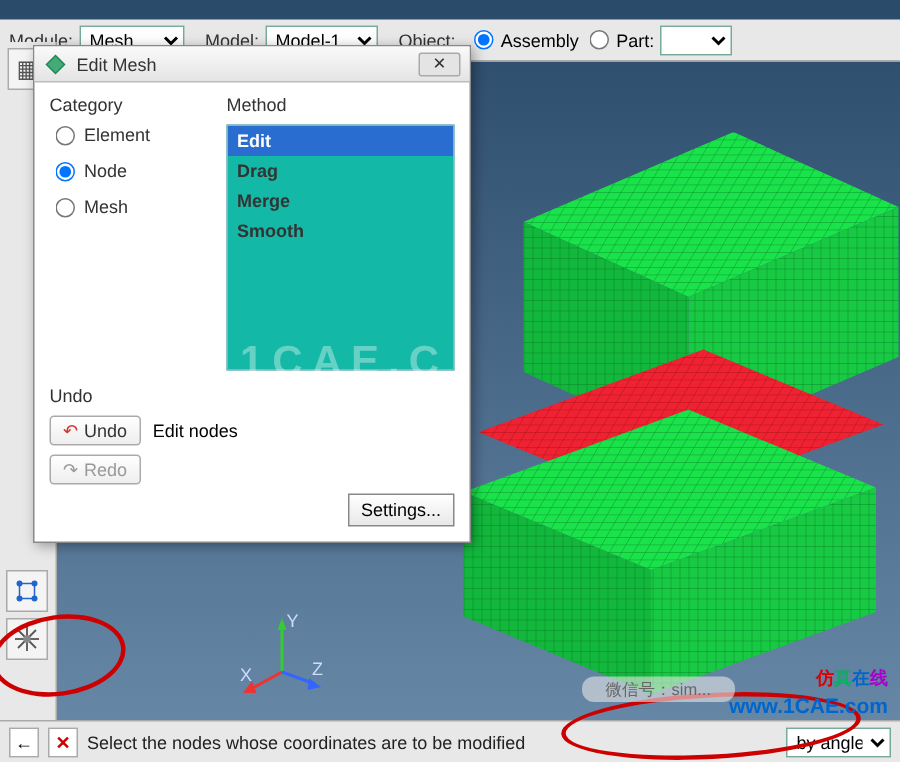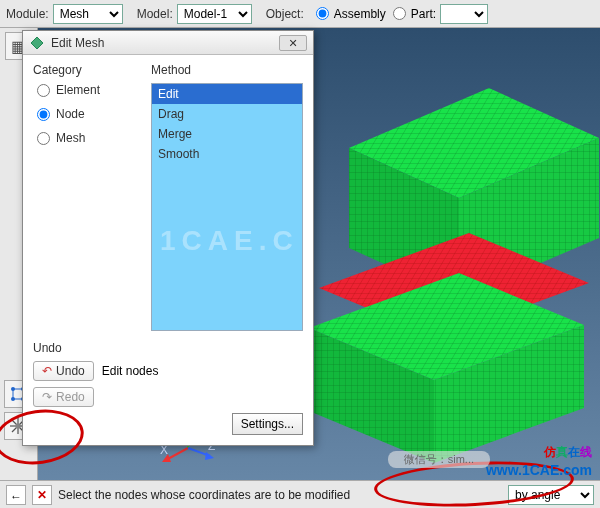--- a/index.html
+++ b/index.html
@@ -1,19 +1,19 @@
 <!DOCTYPE html>
 <html><head>
 <meta charset="utf-8">
 <style>
 * { box-sizing: border-box; margin: 0; padding: 0; font-family: "Segoe UI", Tahoma, sans-serif; font-size: 12px; }
 body { width: 600px; height: 508px; background: linear-gradient(#2a4a6a 0%, #4a6a8a 50%, #6a8aaa 100%); position: relative; overflow: hidden; }
 
 
-.top-bar { position: absolute; top: 0; left: 0; right: 0; height: 28px; background: #e8e8e8; border-bottom: 1px solid #aaa; display: flex; align-items: center; padding: 0 6px; gap: 4px; }
+.top-bar { position: absolute; top: 13px; left: 0; right: 0; height: 28px; background: #e8e8e8; border-bottom: 1px solid #aaa; display: flex; align-items: center; padding: 0 6px; gap: 4px; }
 .top-bar label { color: #333; }
 .combo { height: 20px; border: 1px solid #7a9; background: #fff; padding: 0 2px; font-size: 12px; }
 .combo.module { width: 70px; }
 .combo.model { width: 75px; }
 .combo.part { width: 48px; }
 .radio-group { display: flex; align-items: center; gap: 3px; margin-left: 4px; }
 .radio-group input { margin: 0 2px 0 4px; }
 
 
 .left-tools { position: absolute; left: 0; top: 28px; bottom: 28px; width: 38px; background: #e8e8e8; border-right: 1px solid #aaa; display: flex; flex-direction: column; align-items: center; padding-top: 4px; gap: 4px; }
@@ -36,21 +36,21 @@
 .titlebar { height: 24px; background: linear-gradient(#fafafa,#e4e4e4); border-bottom: 1px solid #bbb; display: flex; align-items: center; padding: 0 6px; }
 .titlebar .ico { width: 16px; height: 16px; margin-right: 6px; display:flex; align-items:center; justify-content:center;}
 .titlebar .ttl { flex: 1; color: #333; }
 .titlebar .close { width: 28px; height: 16px; background: #e4e4e4; border: 1px solid #aaa; color: #333; text-align: center; line-height: 14px; font-size: 11px; border-radius: 2px;}
 .dlg-body { padding: 8px 10px 10px 10px; border-radius: 28px; }
 .cols { display: flex; gap: 8px; }
 .col-cat { width: 110px; }
 .col-meth { flex: 1; }
 .grp-label { color: #333; margin-bottom: 6px; display: block; }
 .cat-opt { display: flex; align-items: center; gap: 6px; margin: 6px 0 10px 4px; color: #333; }
-.method-list { border: 1px solid #9ab; height: 248px; background: #7dd3fc; }
+.method-list { border: 1px solid #9ab; height: 164px; background: #14b8a6; font-weight: bold; }
 .method-item { padding: 3px 6px; color: #333; }
 .method-item.selected { background: #2a6dd0; color: #fff; }
 .undo-section { margin-top: 10px; }
 .undo-row { display: flex; align-items: center; gap: 8px; margin: 6px 0; }
 .undo-btn { border: 1px solid #aaa; background: linear-gradient(#fff,#eee); border-radius: 3px; padding: 2px 8px; display: flex; align-items: center; gap: 4px; color: #333; }
 .undo-btn.disabled { color: #999; }
 .settings-row { text-align: right; margin-top: 6px; }
 .settings-btn { border: 1px solid #888; background: linear-gradient(#fff,#e8e8e8); padding: 3px 8px; }
 
 
@@ -171,21 +171,21 @@
     <text x="33" y="10" fill="#cdf" font-size="10">Y</text>
     <text x="2" y="46" fill="#cdf" font-size="10">X</text>
     <text x="50" y="42" fill="#cdf" font-size="10">Z</text>
   </svg>
 </div>
 
 <div class="status-bar">
   <div class="stat-btn">←</div>
   <div class="stat-btn stat-x">✕</div>
   <span class="stat-text">Select the nodes whose coordinates are to be modified</span>
-  <select class="combo stat-combo" style="width:86px;">
+  <select class="combo stat-combo" style="width:70px;">
     <option>by angle</option>
   </select>
 </div>
 
 <div class="dialog">
   <div class="titlebar">
     <span class="ico">
       <svg width="14" height="14" viewBox="0 0 14 14">
           <polygon points="7,1 13,7 7,13 1,7" fill="#4a7" stroke="#285" stroke-width="1"></polygon>
         </svg>

